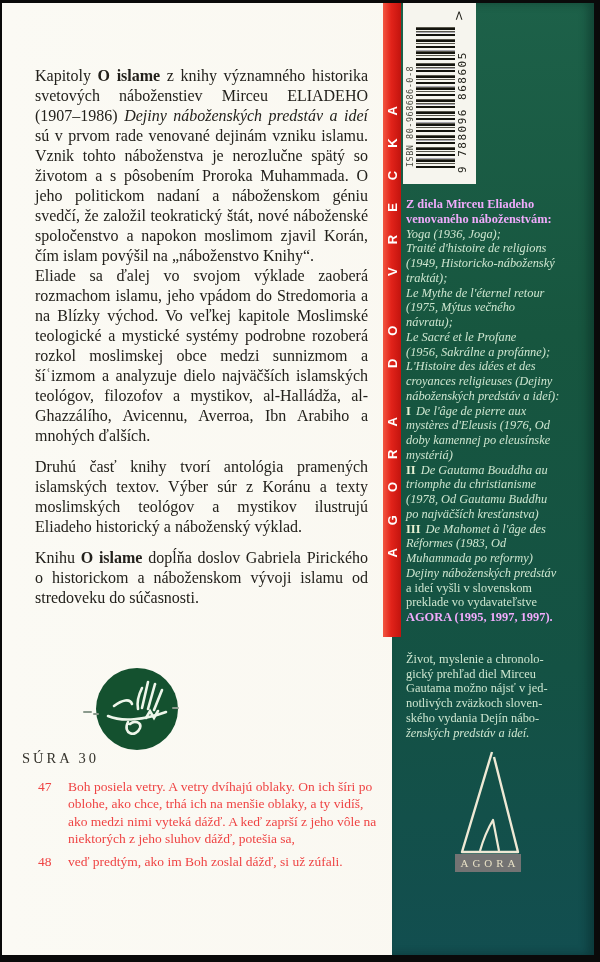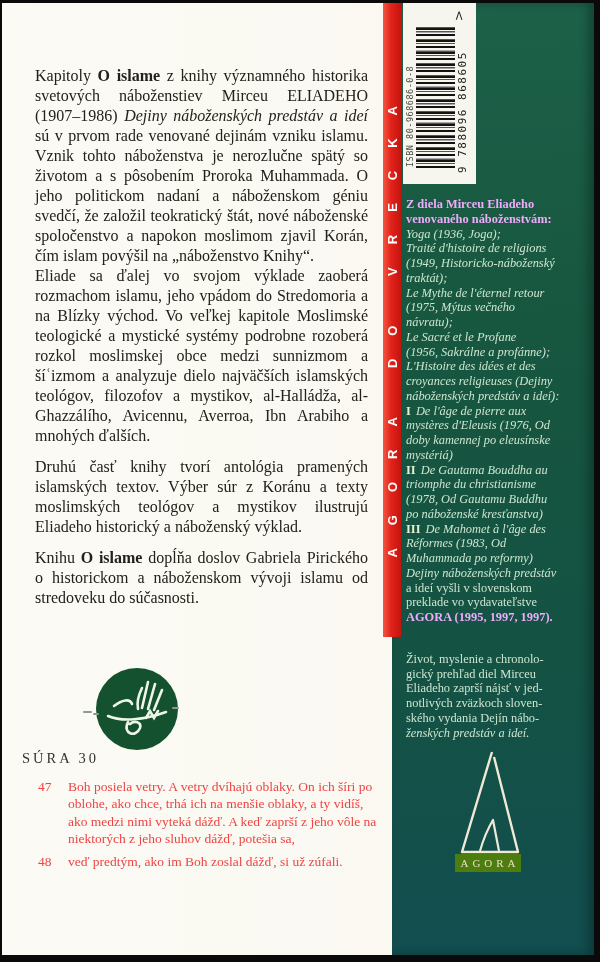--- a/index.html
+++ b/index.html
@@ -50,21 +50,21 @@
   
   .panel-text{position:absolute;left:406px;top:197px;width:183px;font-size:12.4px;
          line-height:14.75px;color:#cde5cf;}
   .pblock + .pblock{margin-top:27px;}
   .pline.b{font-weight:bold;color:#f0abfc;font-style:normal;}
   .pline.i{font-style:italic;}
   .pline .rn{font-style:normal;font-weight:bold;color:#e6f0d2;margin-right:2px;}
   
   .publisher{position:absolute;left:448px;top:748px;width:82px;height:108px;}
   .publisher-label{position:absolute;left:455px;top:854px;width:66px;height:18px;
-         background:#4d7c0f;color:#e8e1c6;font-size:11px;letter-spacing:4px;
+         background:#737373;color:#e8e1c6;font-size:11px;letter-spacing:4px;
          display:flex;align-items:center;justify-content:center;padding-left:4px;box-sizing:border-box;}
 </style>
 </head>
 <body>
 
 <div class="sheet">
   <div class="paper"></div>
 
   <div class="green-panel"></div>
 
@@ -137,33 +137,33 @@
         <div class="pline i"><span>L'Histoire des idées et des</span></div>
         <div class="pline i"><span>croyances religieuses (Dejiny</span></div>
         <div class="pline i"><span>náboženských predstáv a ideí):</span></div>
         <div class="pline i"><span class="rn">I </span><span>De l'âge de pierre aux</span></div>
         <div class="pline i"><span>mystères d'Eleusis (1976, Od</span></div>
         <div class="pline i"><span>doby kamennej po eleusínske</span></div>
         <div class="pline i"><span>mystériá)</span></div>
         <div class="pline i"><span class="rn">II </span><span>De Gautama Bouddha au</span></div>
         <div class="pline i"><span>triomphe du christianisme</span></div>
         <div class="pline i"><span>(1978, Od Gautamu Buddhu</span></div>
-        <div class="pline i"><span>po náboženské kresťanstva)</span></div>
+        <div class="pline i"><span>po najväčších kresťanstva)</span></div>
         <div class="pline i"><span class="rn">III </span><span>De Mahomet à l'âge des</span></div>
         <div class="pline i"><span>Réformes (1983, Od</span></div>
         <div class="pline i"><span>Muhammada po reformy)</span></div>
         <div class="pline i"><span>Dejiny náboženských predstáv</span></div>
         <div class="pline p"><span>a ideí vyšli v slovenskom</span></div>
         <div class="pline p"><span>preklade vo vydavateľstve</span></div>
         <div class="pline b"><span>AGORA (1995, 1997, 1997).</span></div>
       </div>
       <div class="pblock">
         <div class="pline p"><span>Život, myslenie a chronolo-</span></div>
         <div class="pline p"><span>gický prehľad diel Mirceu</span></div>
-        <div class="pline p"><span>Eliadeho zaprší nájsť v jed-</span></div>
+        <div class="pline p"><span>Gautama možno nájsť v jed-</span></div>
         <div class="pline p"><span>notlivých zväzkoch sloven-</span></div>
         <div class="pline p"><span>ského vydania Dejín nábo-</span></div>
         <div class="pline i"><span>ženských predstáv a ideí.</span></div>
       </div>
     </div>
 
   <div class="publisher">
     <svg width="82" height="108" viewBox="0 0 82 108">
       <path d="M44 4 L14 104 L70 104 L46 9" fill="none" stroke="#efe9d5" stroke-width="2.4" stroke-linejoin="round"></path>
       <path d="M32 103 C36 89 42 77 45 72 L51 103" fill="none" stroke="#efe9d5" stroke-width="2.2" stroke-linejoin="round"></path>

